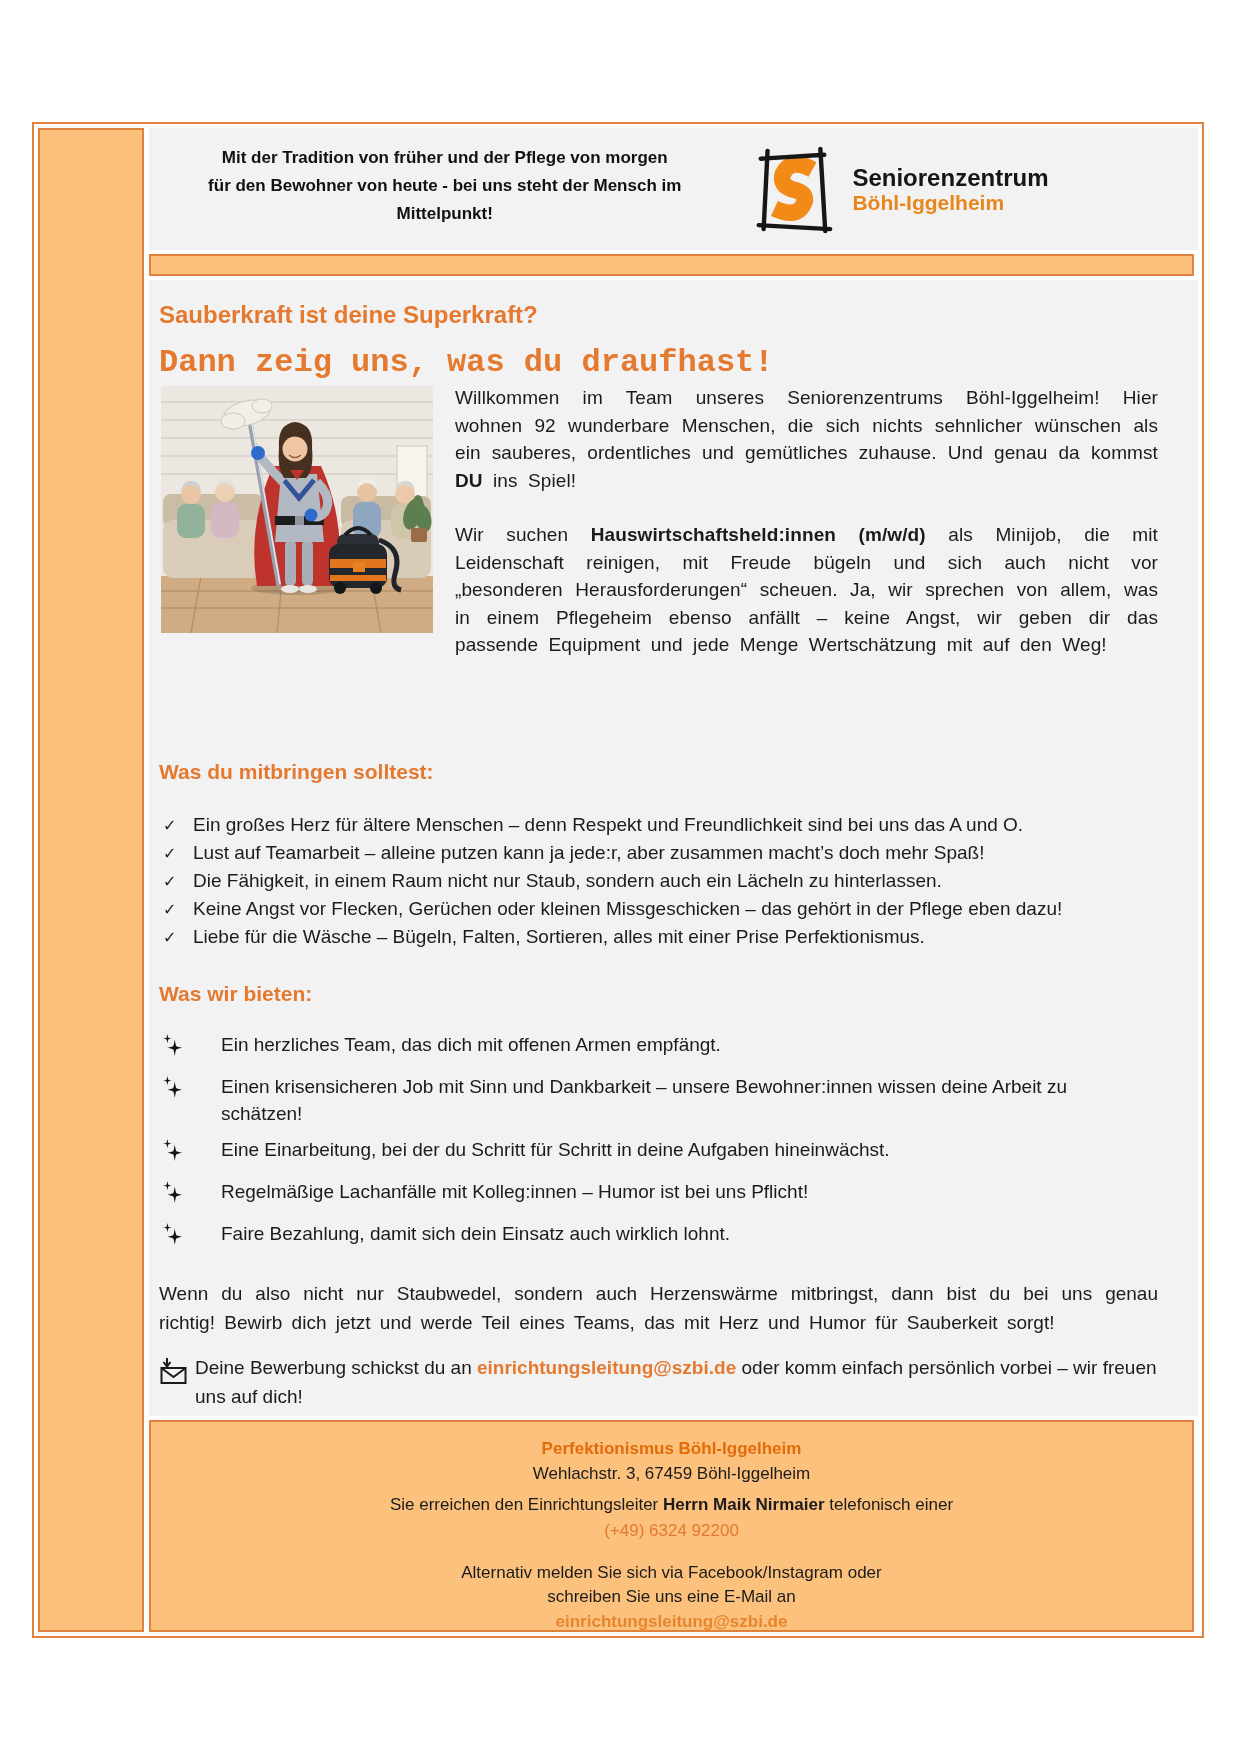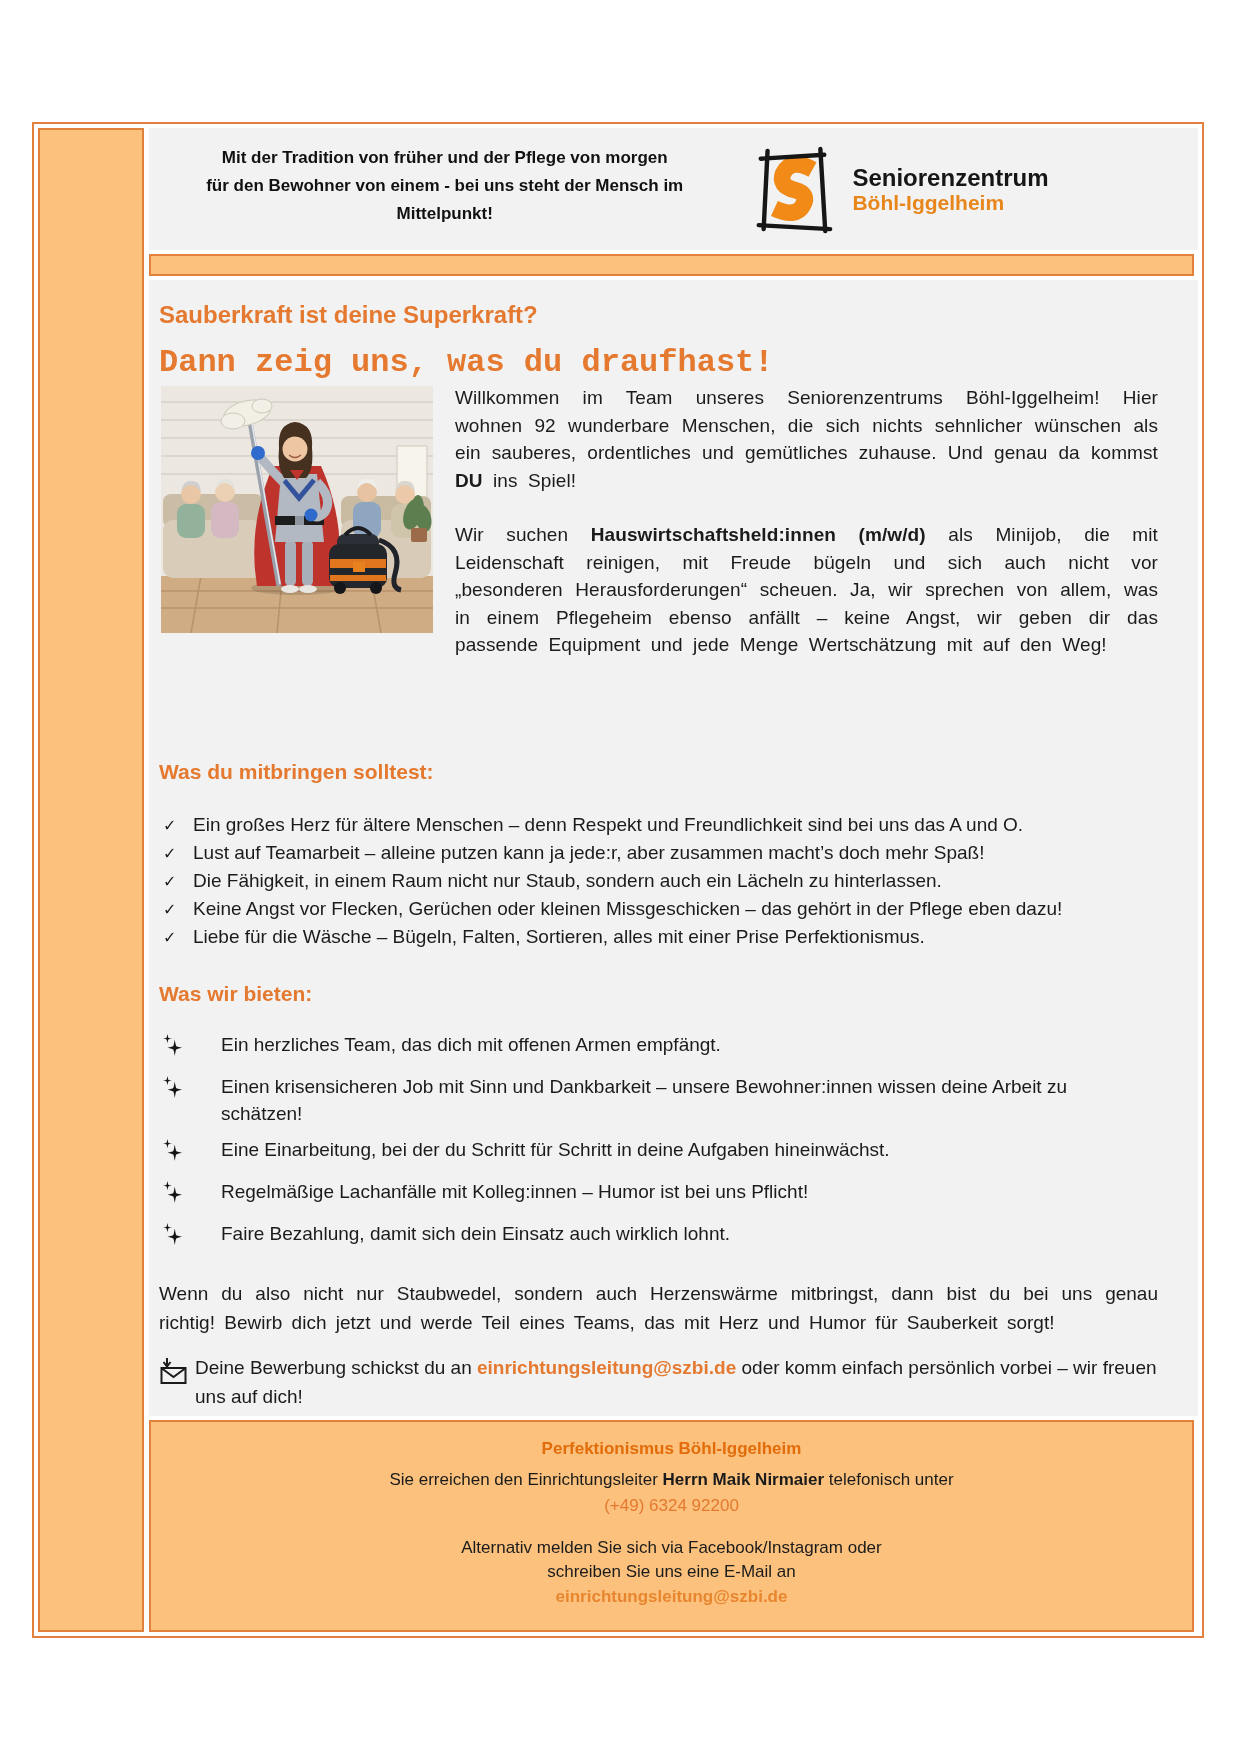--- a/index.html
+++ b/index.html
@@ -90,21 +90,21 @@
 
 <div class="doc">
   <div class="doc-inner">
     <div class="side-strip"></div>
 
     <div class="main-col">
 
       <div class="header-band">
         <div class="slogan">
           <span style="display:block">Mit der Tradition von früher und der Pflege von morgen</span>
-          <span style="display:block">für den Bewohner von einem - bei uns steht der Mensch im</span>
+          <span style="display:block">für den Bewohner von heute - bei uns steht der Mensch im</span>
           <span style="display:block">Mittelpunkt!</span>
         </div>
         <div class="logo-block">
           <svg width="88" height="94" viewBox="0 0 90 94">
             <path d="M66 27 Q44 15 36 31 Q31 44 48 48 Q63 52 56 64 Q49 77 27 67" fill="none" stroke="#F28A18" stroke-width="17"></path>
             <g stroke="#161616" stroke-width="4.5" stroke-linecap="round" fill="none">
               <path d="M20 8 L16 88"></path>
               <path d="M13 16 L78 12"></path>
               <path d="M74 6 L79 90"></path>
               <path d="M11 84 L84 88"></path>
@@ -289,21 +289,22 @@
               <path d="M3 11.5 L14.5 20 L26 11.5"></path>
             </svg>
           </span>
           <span class="apply-text"><span>Deine Bewerbung schickst du an </span><a class="email-link" href="#">einrichtungsleitung@szbi.de</a><span> oder komm einfach persönlich vorbei – wir freuen uns auf dich!</span></span>
         </div>
 
       </div>
 
       <div class="footer-box">
         <div class="f-title">Perfektionismus Böhl-Iggelheim</div>
-        <div class="f-contact"><span>Sie erreichen den Einrichtungsleiter </span><span class="b">Herrn Maik Nirmaier</span><span> telefonisch unter</span></div>
+        <div class="f-address">Wehlachstr. 3, 67459 Böhl-Iggelheim</div>
+        <div class="f-contact"><span>Sie erreichen den Einrichtungsleiter </span><span class="b">Herrn Maik Nirmaier</span><span> telefonisch einer</span></div>
         <div class="f-phone">(+49) 6324 92200</div>
         <div class="f-alt1">Alternativ melden Sie sich via Facebook/Instagram oder</div>
         <div class="f-alt2">schreiben Sie uns eine E-Mail an</div>
         <a class="f-email email-link" href="#" style="display:block">einrichtungsleitung@szbi.de</a>
       </div>
     </div>
   </div>
 </div>
 
 </body></html>

